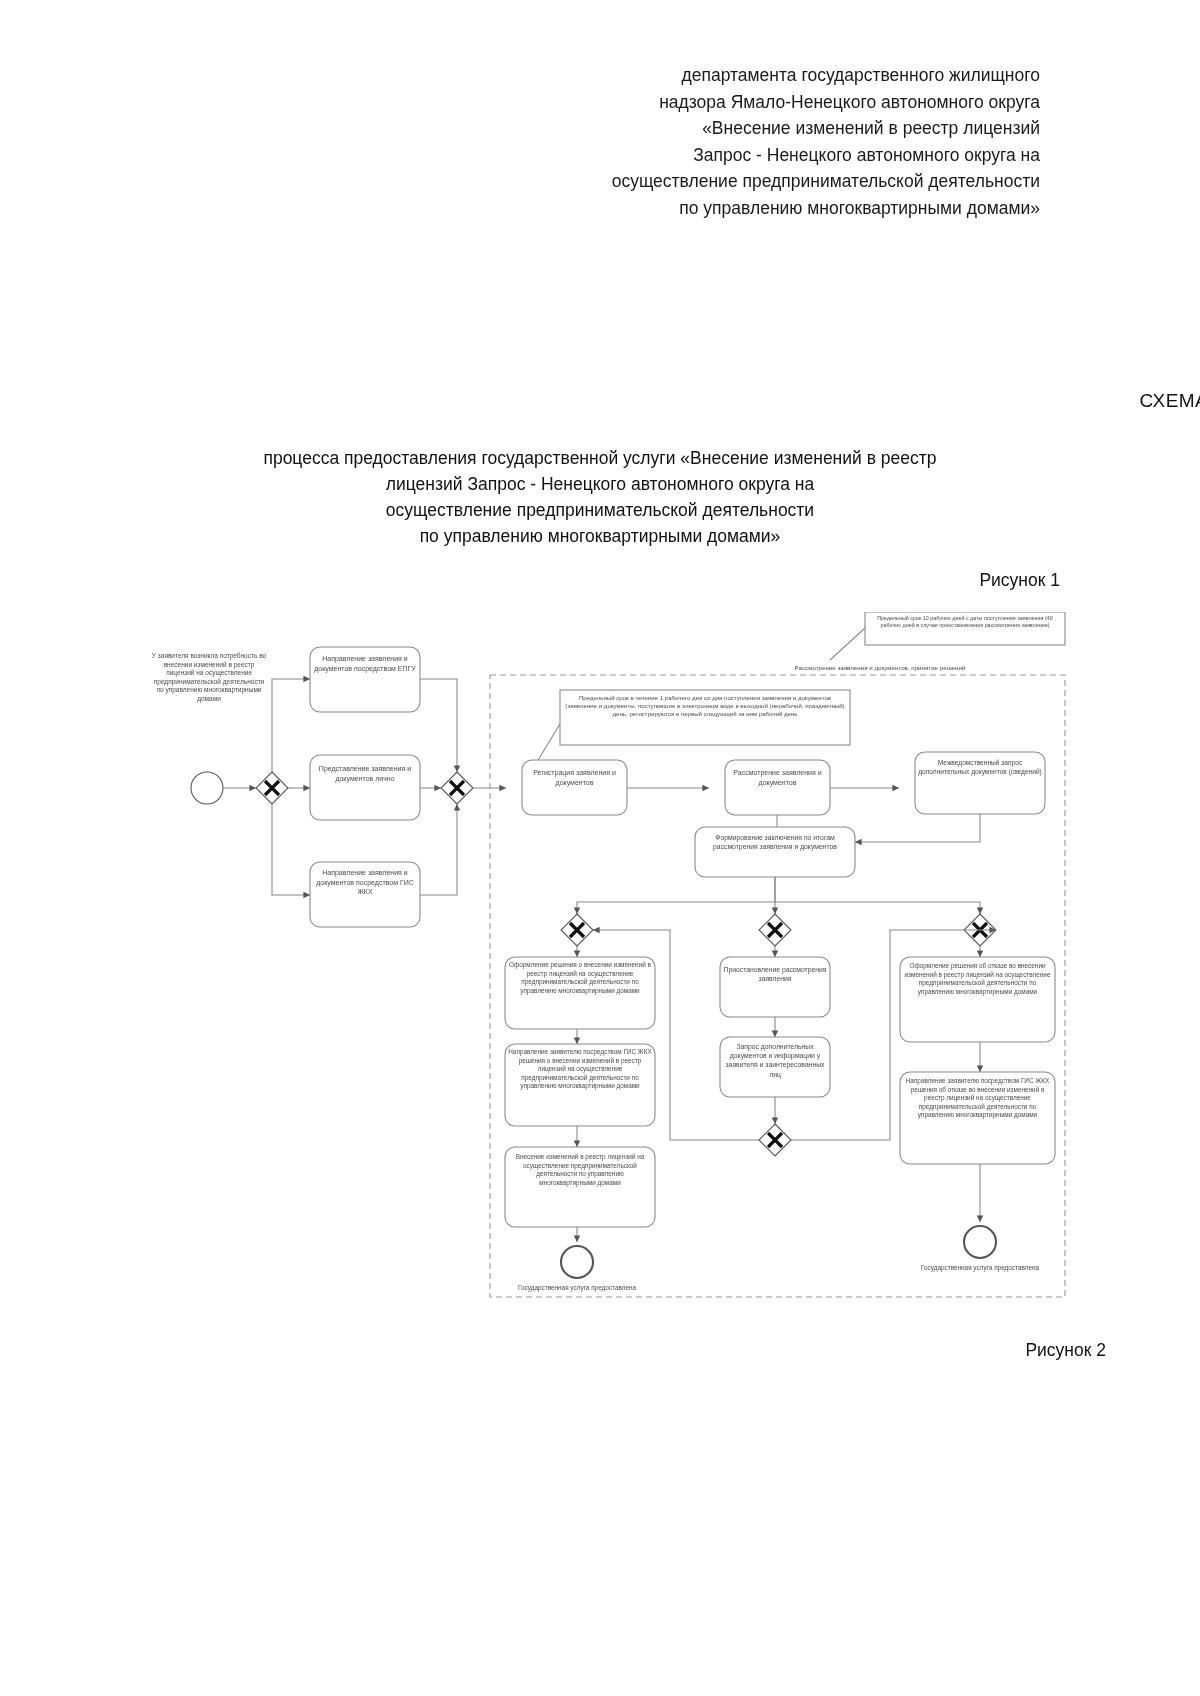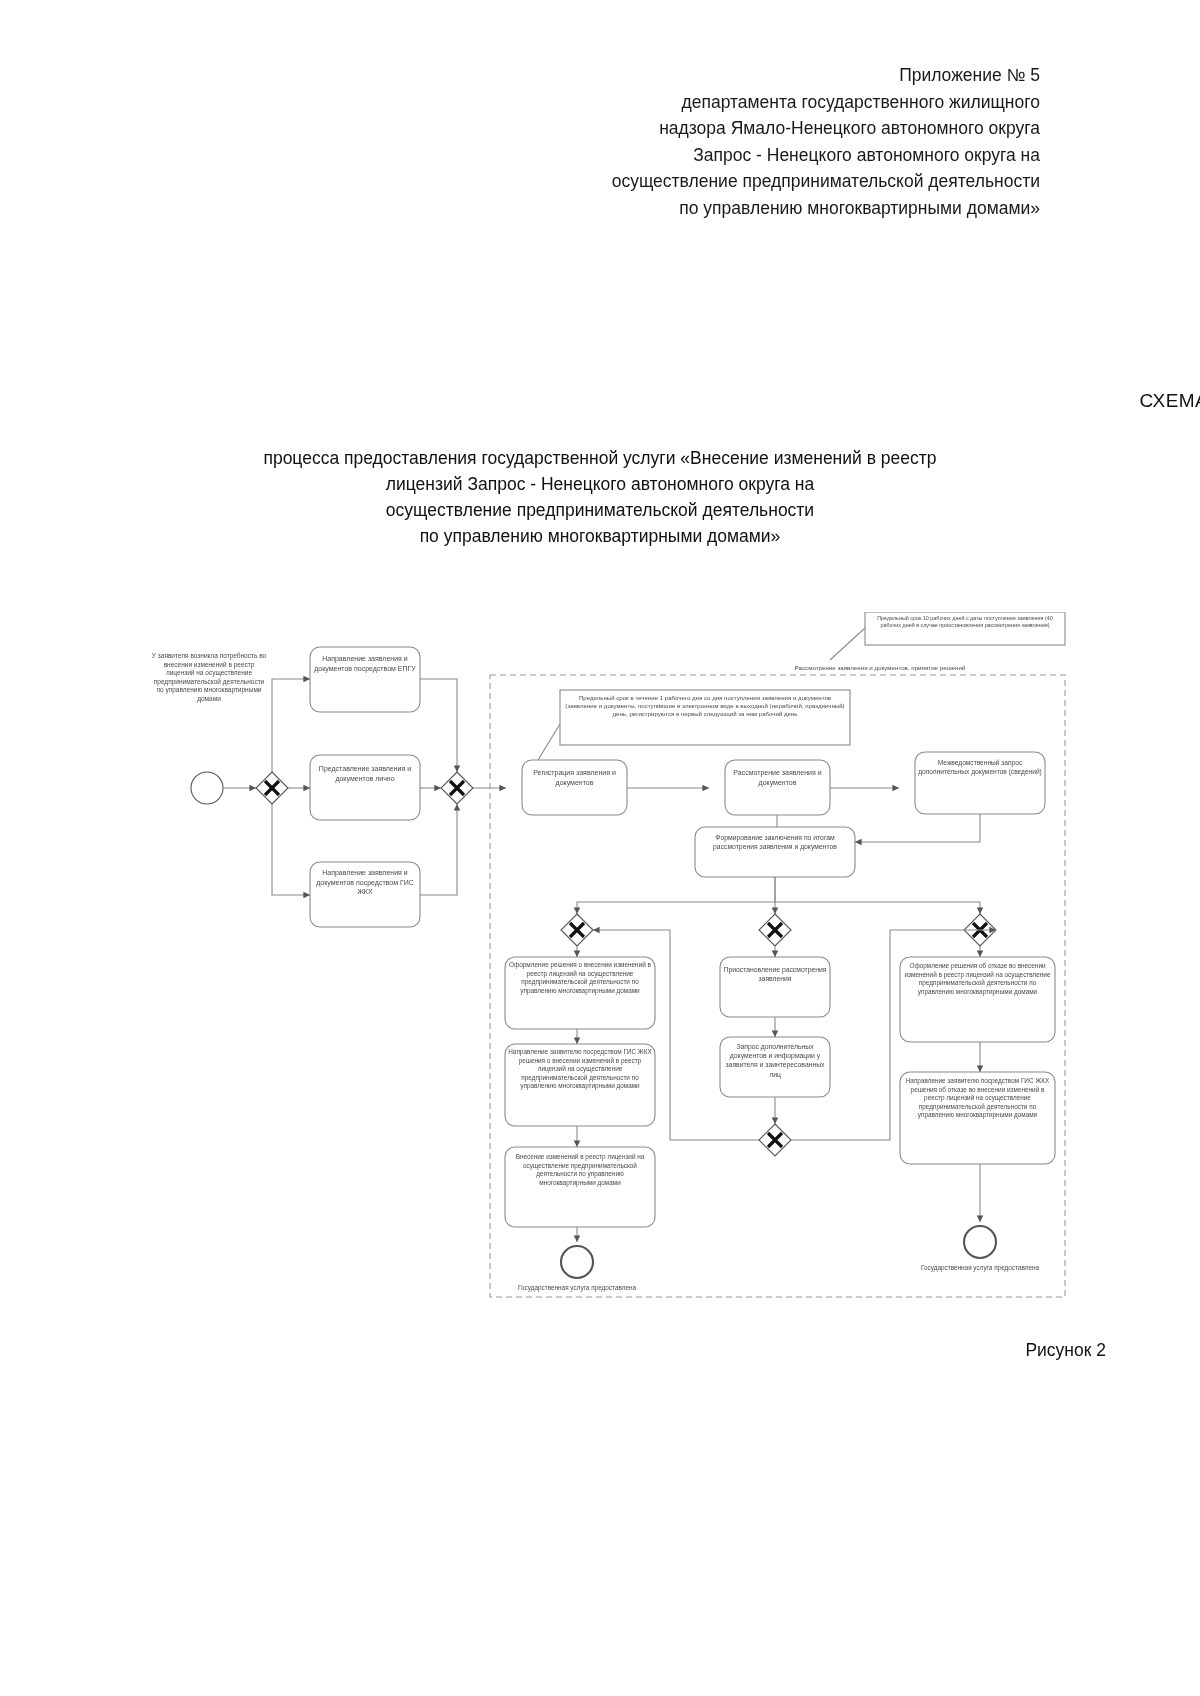--- a/index.html
+++ b/index.html
@@ -46,37 +46,38 @@
     fill:#4a4a4a;
     text-anchor:middle;
   }
 </style>
 </head>
 <body>
 
 <div class="page">
 
   <div class="header">
-    <div>Приложение № 5</div>
     <div>департамента государственного жилищного</div>
     <div>надзора Ямало-Ненецкого автономного округа</div>
+    <div>«Внесение изменений в реестр лицензий</div>
     <div>Запрос - Ненецкого автономного округа на</div>
     <div>осуществление предпринимательской деятельности</div>
     <div>по управлению многоквартирными домами»</div>
   </div>
 
   <div class="doc-title">СХЕМА</div>
 
   <div class="doc-subtitle">
     <div>процесса предоставления государственной услуги «Внесение изменений в реестр</div>
     <div>лицензий Запрос - Ненецкого автономного округа на</div>
     <div>осуществление предпринимательской деятельности</div>
     <div>по управлению многоквартирными домами»</div>
   </div>
 
+  <div class="fig-label" id="fig1">Рисунок 1</div>
   <div class="fig-label" id="fig2">Рисунок 2</div>
 
   <div class="diagram">
   <svg width="930" height="700" viewBox="0 0 930 700" xmlns="http://www.w3.org/2000/svg">
     <defs>
       <marker id="ah" markerWidth="7" markerHeight="7" refX="6" refY="3" orient="auto" markerUnits="strokeWidth">
         <path d="M0,0 L0,6 L6,3 z" fill="#555"></path>
       </marker>
     </defs>
     <g stroke="#8a8a8a" fill="none" stroke-width="1.1">

